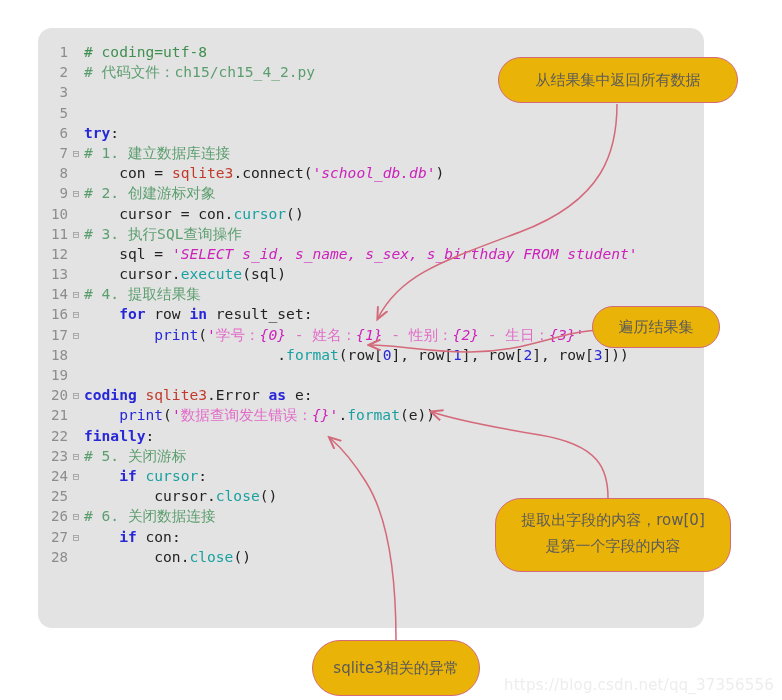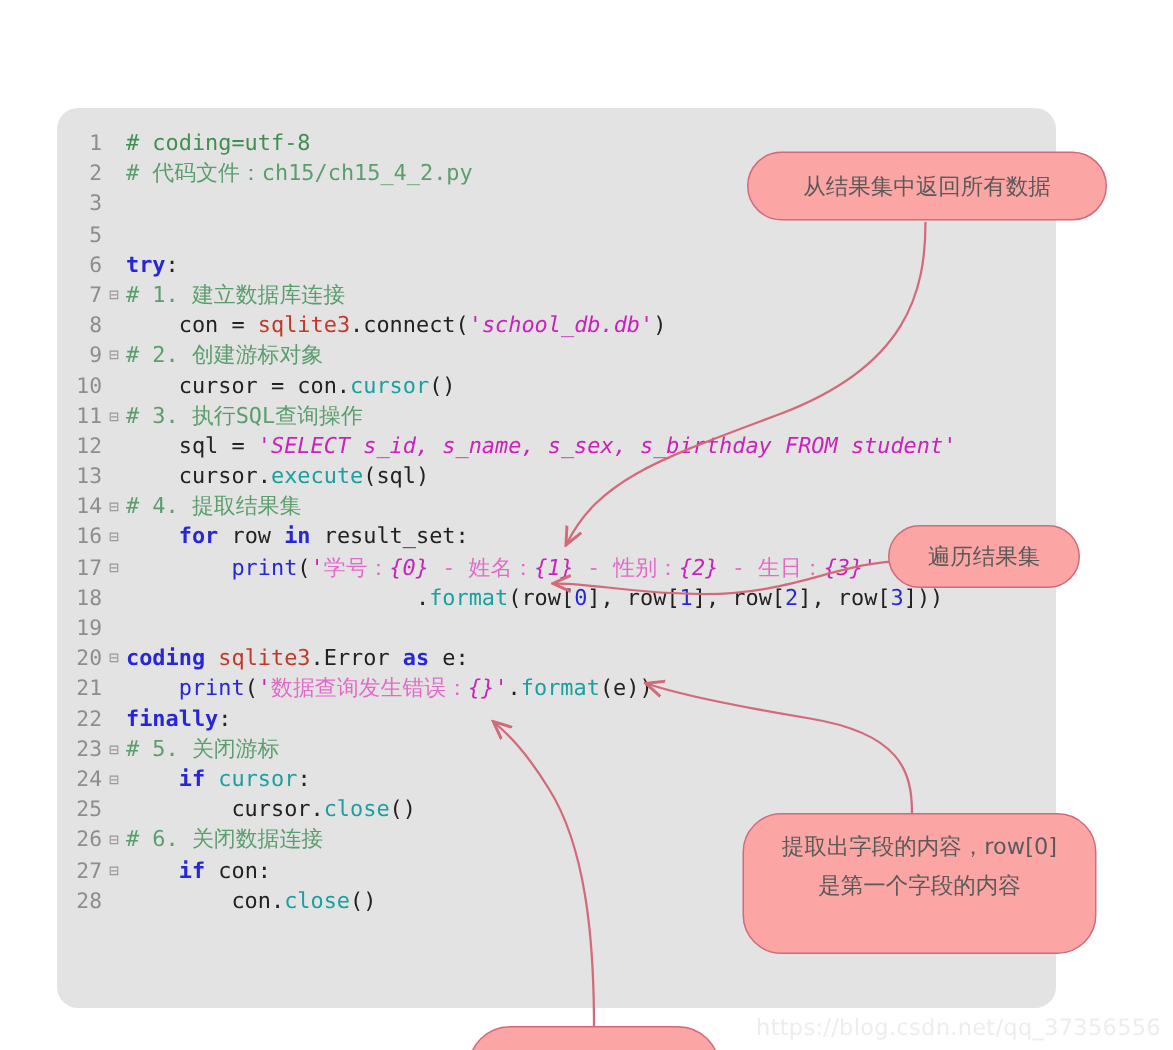--- a/index.html
+++ b/index.html
@@ -11,21 +11,20 @@
     width: 782px;
     height: 700px;
     position: relative;
     overflow: hidden;
     font-family: "Liberation Sans", "DejaVu Sans", sans-serif;
   }
 
   #root {
     position: absolute;
     inset: 0;
-    margin-top: 44px;
   }
 
   
   .code-card {
     position: absolute;
     left: 38px;
     top: 28px;
     width: 666px;
     height: 600px;
     background: #e3e3e3;
@@ -76,21 +75,21 @@
   .c-fn        { color: #19a0a0; }
   .c-plain     { color: #222222; }
   .c-str       { color: #cc22bb; font-style: italic; }
   .c-str-cjk   { color: #e26bc9; }
   .c-num       { color: #2727d8; }
   .c-builtin   { color: #2727d8; }
 
   
   .callout {
     position: absolute;
-    background: #fca5a5;
+    background: #eab308;
     border: 1.6px solid #d4697a;
     border-radius: 40px;
     color: #5a5a5a;
     font-family: "DejaVu Sans", "Liberation Sans", sans-serif;
     font-size: 15px;
     display: flex;
     align-items: center;
     justify-content: center;
     text-align: center;
     box-sizing: border-box;
@@ -98,21 +97,21 @@
     z-index: 5;
   }
   .callout.multi {
     border-radius: 26px;
     padding: 8px 16px;
     display: block;
   }
 
   #callout-fetchall { left: 498px; top: 57px;  width: 240px; height: 46px; }
   #callout-iterate  { left: 592px; top: 306px; width: 128px; height: 42px; }
-  #callout-extract  { left: 495px; top: 498px; width: 236px; height: 94px; }
+  #callout-extract  { left: 495px; top: 498px; width: 236px; height: 74px; }
   #callout-exception{ left: 312px; top: 640px; width: 168px; height: 56px; }
 
   
   #arrows {
     position: absolute;
     left: 0; top: 0;
     width: 782px; height: 700px;
     pointer-events: none;
     z-index: 2;
   }

